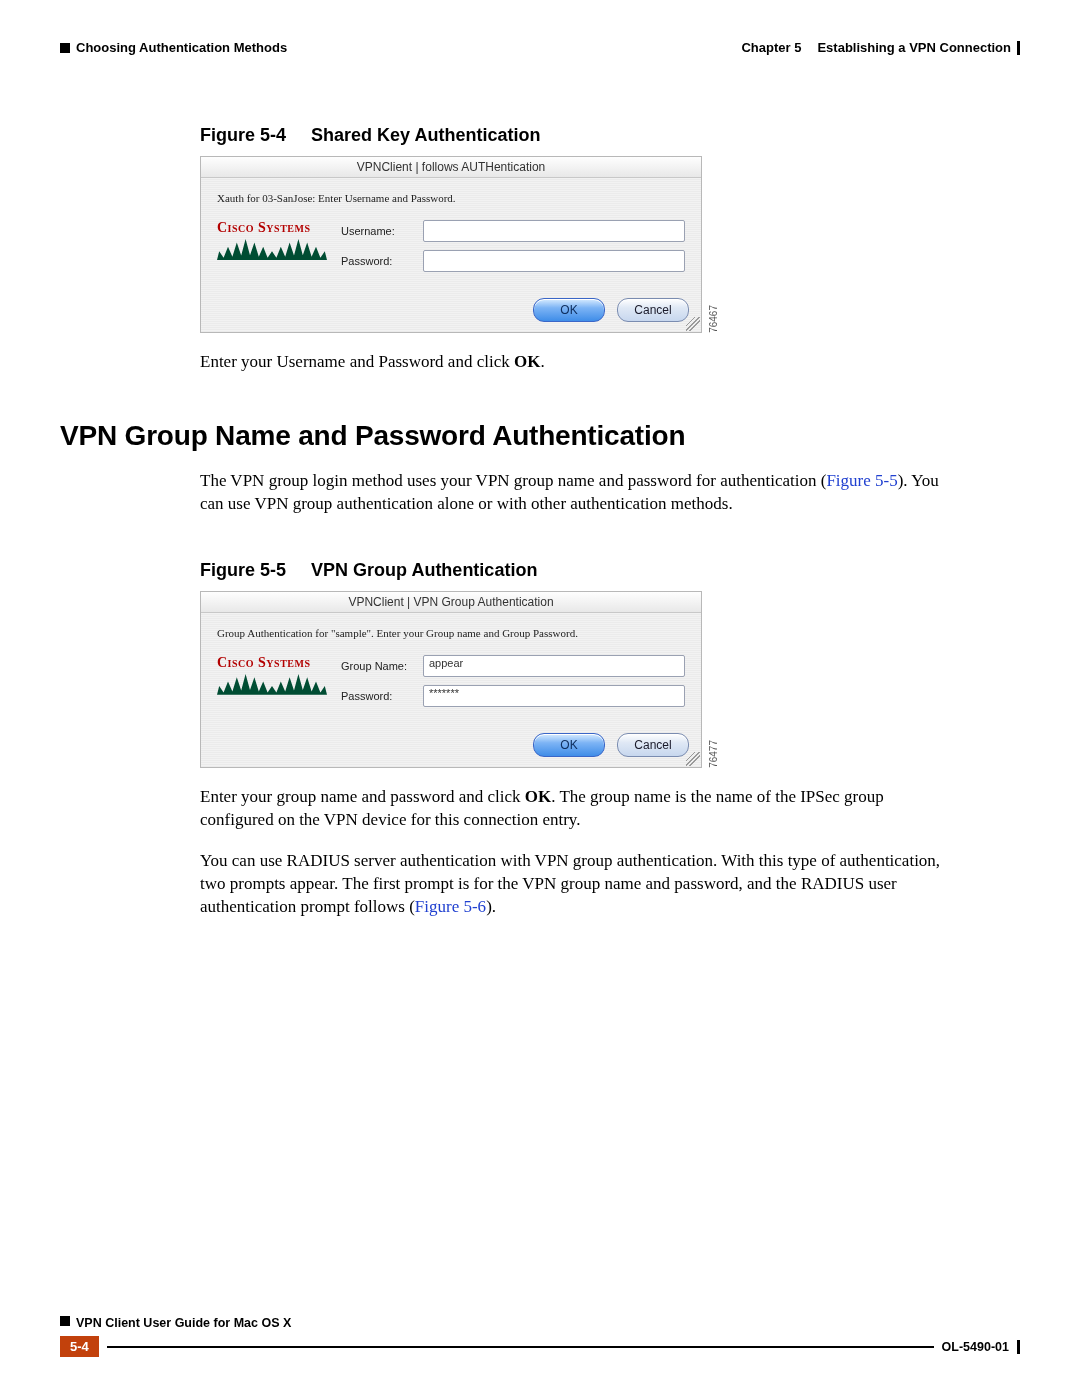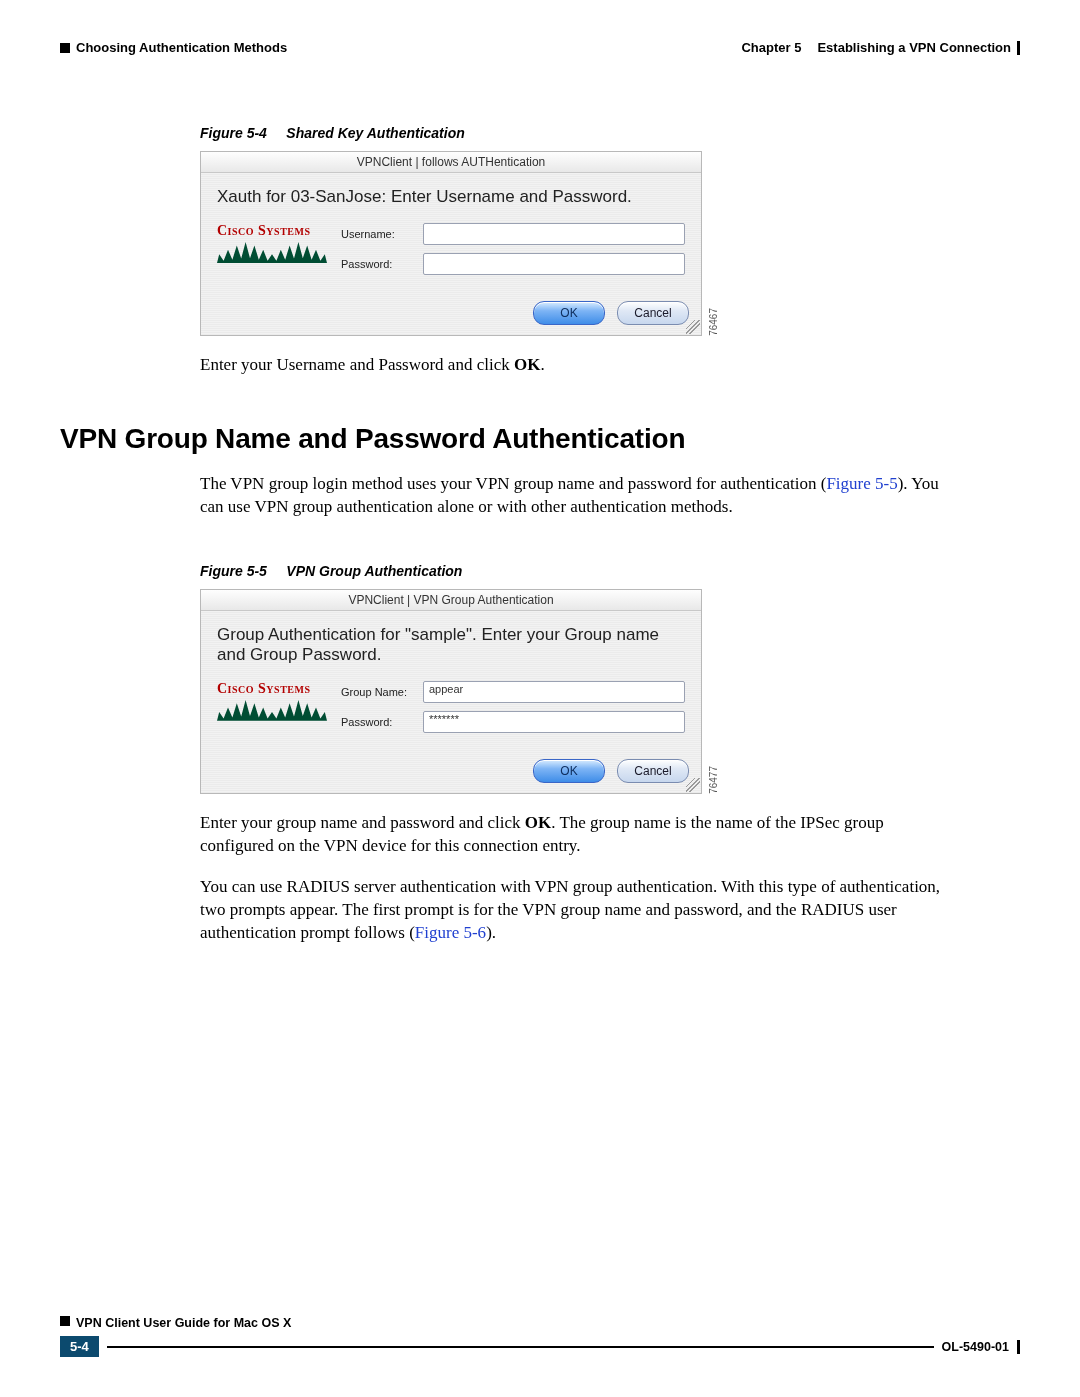--- a/index.html
+++ b/index.html
@@ -27,22 +27,21 @@
     font-size: 13px;
     margin-bottom: 70px;
   }
   .header-left, .header-right { display: flex; align-items: center; gap:6px; }
   .sq { width:10px; height:10px; background:#000; display:inline-block; }
   .bar { width:3px; height:14px; background:#000; display:inline-block; }
 
   .figure-caption {
     font-family: Arial, Helvetica, sans-serif;
     font-weight: bold;
-    font-style: italic;
-    font-size: 14px;
+    font-size: 18px;
     margin: 0 0 10px 140px;
   }
 
   
   .dialog-wrap { margin-left:140px; display:flex; align-items:flex-end; }
   .dialog {
     border:1px solid #b8b8b8;
     background:#fff;
     width:500px;
     position:relative;
@@ -54,21 +53,21 @@
     border-bottom:1px solid #c8c8c8;
     text-align:center;
     padding:3px 0;
     font-size:12px;
     color:#333;
   }
   .dialog .stripes {
     background: repeating-linear-gradient(#f2f2f2,#f2f2f2 1px,#ebebeb 1px,#ebebeb 2px);
     padding: 14px 16px 10px 16px;
   }
-  .dialog .prompt { font-size:17px; color:#222; margin-bottom:16px; }
+  .dialog .prompt { font-size:11px; color:#222; margin-bottom:16px;font-family:Liberation Serif, serif; }
   .dialog .body { display:flex; gap:14px; align-items:flex-start; }
   .cisco {
     width:110px;
   }
   .cisco .brand {
     color:#b30000; font-family: "Times New Roman", serif;
     font-variant: small-caps; font-weight:bold; font-size:14px; letter-spacing:0.5px;
   }
   .cisco .bridge {
     height:22px; margin-top:2px;
@@ -139,21 +138,21 @@
     font-family: Arial, Helvetica, sans-serif;
   }
   .footer .line {
     display:flex; align-items:flex-start; gap:6px; margin-bottom:6px;
   }
   .footer .ftitle { font-weight:bold; font-size:12.5px; flex:1; border:none; }
   .footer .pagebar {
     display:flex; align-items:center; gap:8px;
   }
   .footer .pagenum {
-    background:#0c4a6e; color:#fff; font-weight:bold; font-size:13px;
+    background:#c2410c; color:#fff; font-weight:bold; font-size:13px;
     padding:3px 10px;
   }
   .footer .rule { flex:1; height:2px; background:#000; }
   .footer .doc { font-weight:bold; font-size:12.5px; }
 </style>
 </head>
 <body>
 
 <div class="page">
 

